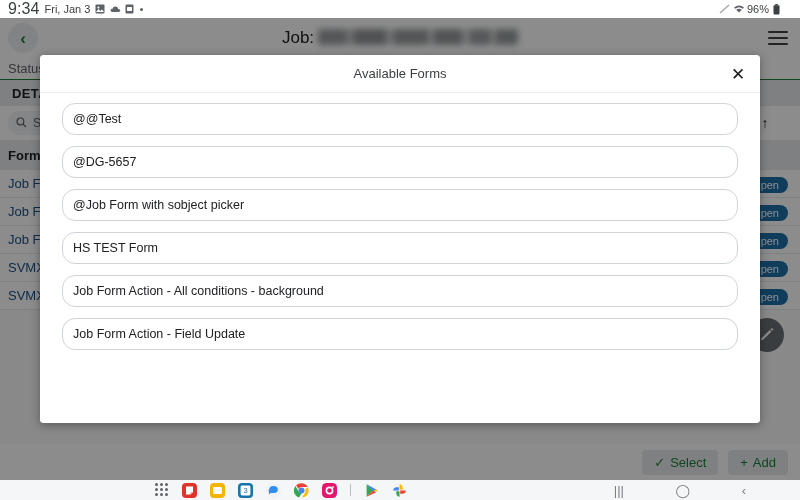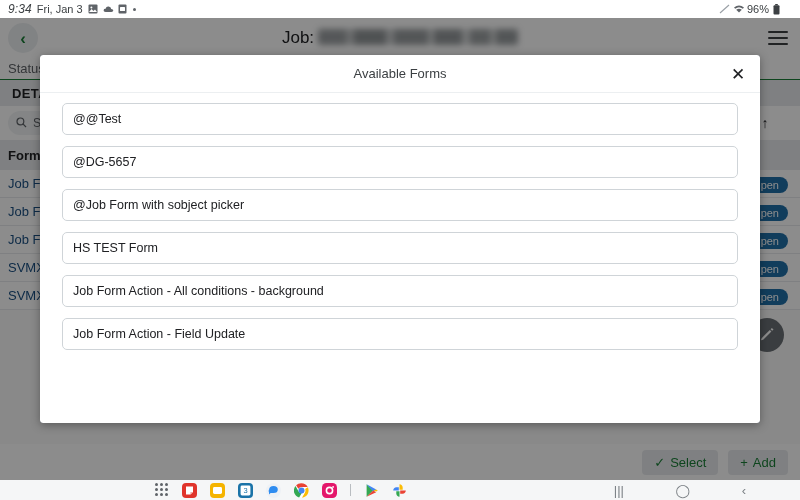--- a/index.html
+++ b/index.html
@@ -12,21 +12,21 @@
   #screen { position: relative; width: 800px; height: 500px; overflow: hidden; background:#fff; }
 
   
   .statusbar {
     position: absolute; top: 0; left: 0; width: 800px; height: 18px;
     background: #ffffff; color: #3c4043;
     display: flex; align-items: center; font-size: 11px;
   }
   .sb-left { display: flex; align-items: center; gap: 5px; padding-left: 8px; }
   .sb-right { margin-left: auto; display: flex; align-items: center; gap: 4px; padding-right: 17px; }
-  .sb-time { font-size: 12px; letter-spacing: .1px; font-style: italic; }
+  .sb-time { font-size: 16px; letter-spacing: .1px; }
   .sb-date { font-size: 11px; }
   .sb-ico { display:inline-block; width:10px; height:10px; }
   .sb-dot { width:3px; height:3px; border-radius:50%; background:#5f6368; display:inline-block; }
   .sb-pct { font-size: 11px; }
 
   
   .app {
     position: absolute; top: 18px; left: 0; width: 800px; height: 462px;
     background: #fafafa; overflow: hidden;
   }
@@ -150,21 +150,21 @@
     position:absolute; right:12px; top:9px;
     width:20px; height:20px; display:flex; align-items:center; justify-content:center;
     font-size:17px; color:#202124; line-height:1;
   }
   .modal-body {
     flex:1 1 auto; padding:10px 22px 0 22px; overflow:hidden;
     background:#fff;
   }
   .form-item {
     height:32px; margin-bottom:11px;
-    border:1px solid #cfd4d8; border-radius:5px;
+    border:1px solid #cfd4d8; border-radius:13px;
     display:flex; align-items:center; padding:0 10px;
     font-size:12.5px; color:#202124; background:#fff;
   }
 
   
   .taskbar {
     position:absolute; left:0; bottom:0; width:800px; height:20px;
     background:#f5f6f7; display:flex; align-items:center;
   }
   .tb-apps {

